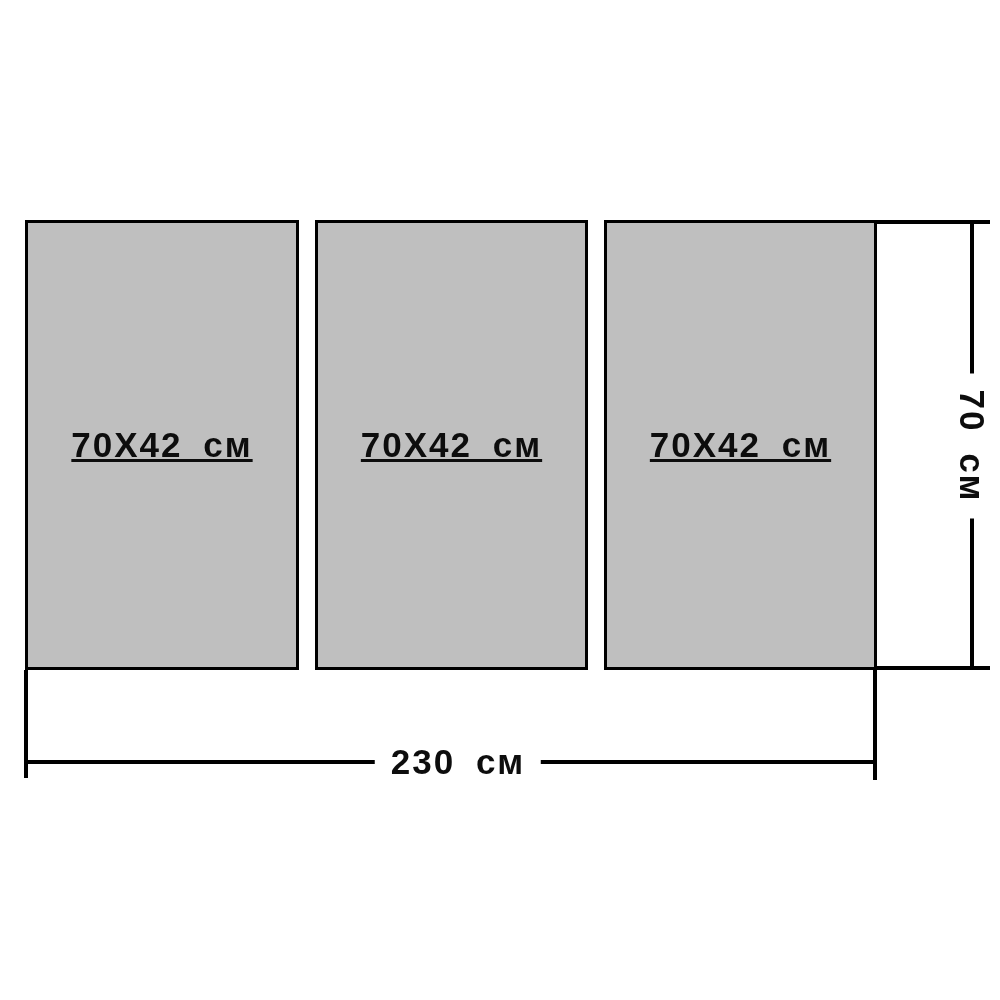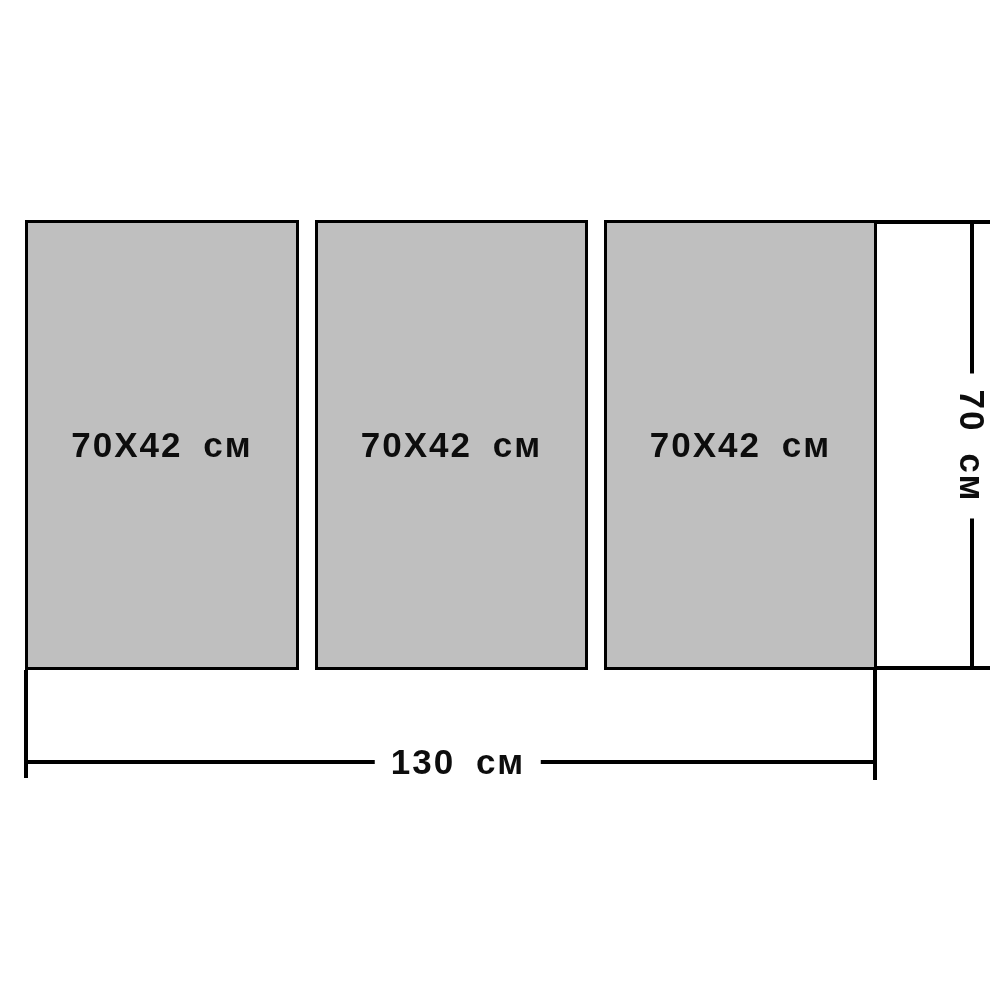--- a/index.html
+++ b/index.html
@@ -34,20 +34,21 @@
   .panel-1 { left: 25px;  width: 274px; }
   .panel-2 { left: 315px; width: 273px; }
   .panel-3 { left: 604px; width: 273px; }
   .panel-label {
     font-size: 35px;
     font-weight: bold;
     color: var(--text);
     letter-spacing: 2px;
     word-spacing: 9px;
     white-space: nowrap;
+    text-decoration: underline;
   }
   
   .hline, .vline {
     position: absolute;
     background: var(--line);
   }
   .ext-left   { left: 24px;  top: 670px; width: 4px;  height: 108px; }
   .ext-right  { left: 873px; top: 670px; width: 4px;  height: 110px; }
   .width-line { left: 24px;  top: 760px; width: 853px; height: 4px; }
   .height-line{ left: 970px; top: 220px; width: 4px;  height: 450px; }
@@ -90,20 +91,20 @@
     <span class="panel-label">70X42 см</span>
   </div>
 
   <div class="panel panel-3">
     <span class="panel-label">70X42 см</span>
   </div>
 
   <div class="vline ext-left"></div>
   <div class="vline ext-right"></div>
   <div class="hline width-line"></div>
-  <span class="dim-label width-label">130 см</span>
+  <span class="dim-label width-label">230 см</span>
 
   <div class="hline tick-top"></div>
   <div class="hline tick-bottom"></div>
   <div class="vline height-line"></div>
   <span class="dim-label height-label">70 см</span>
 
 </div>
 
 </body></html>

